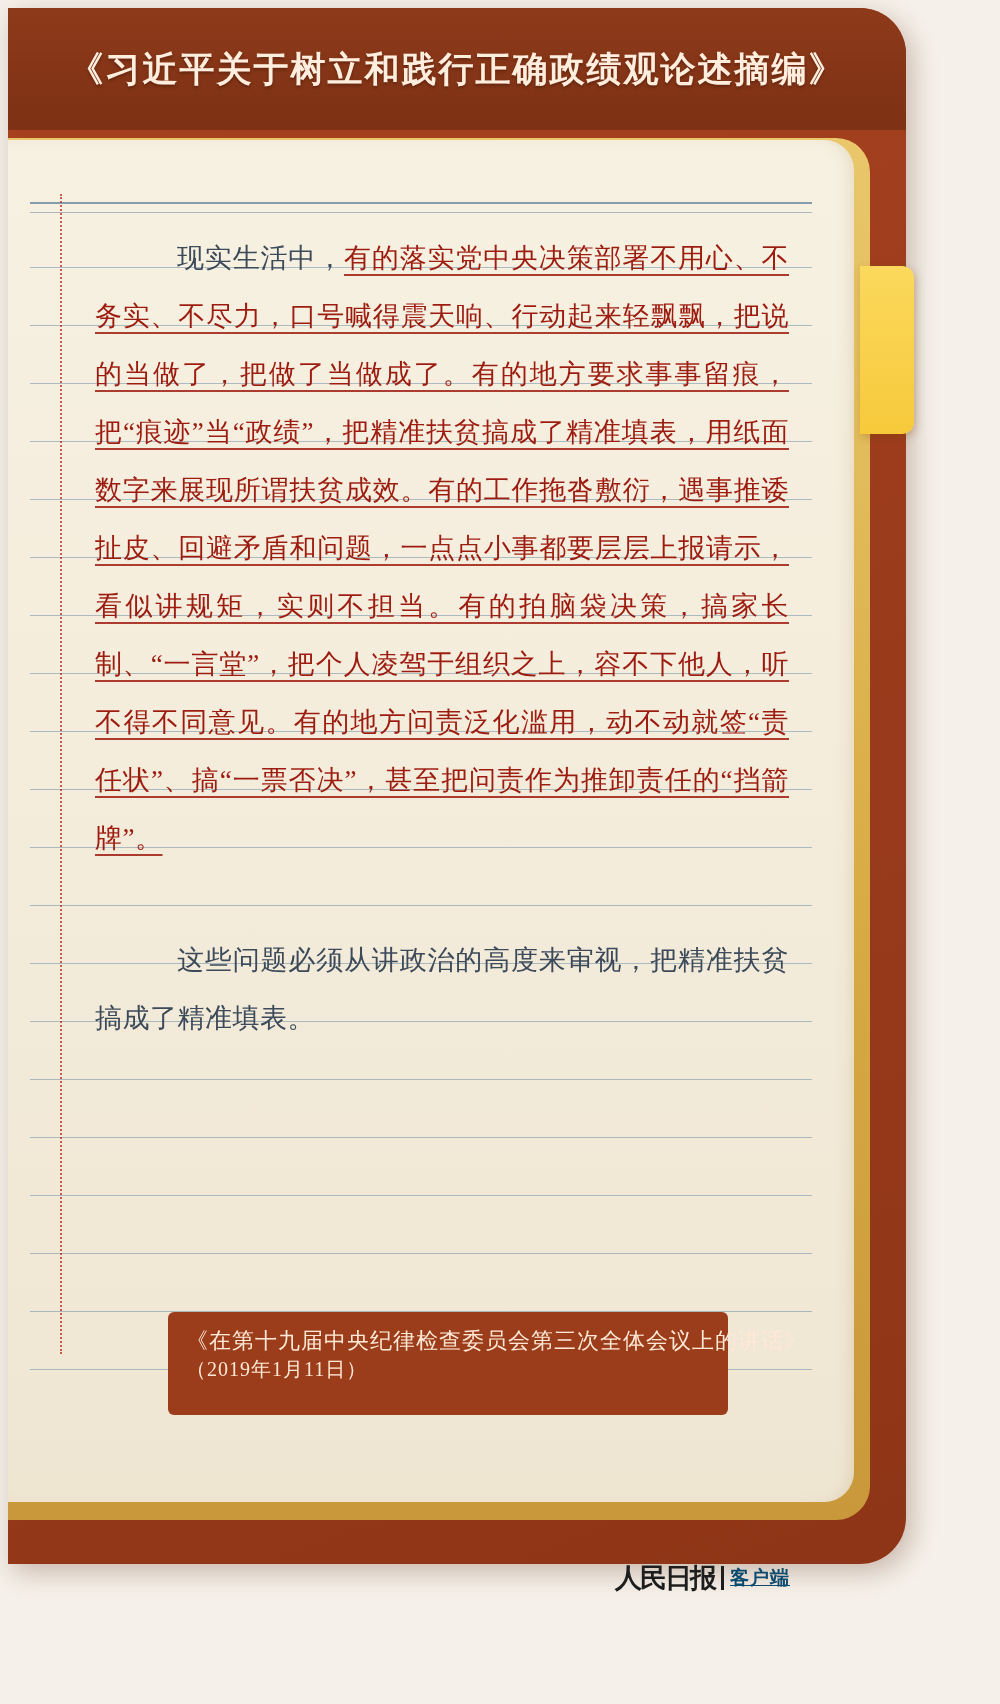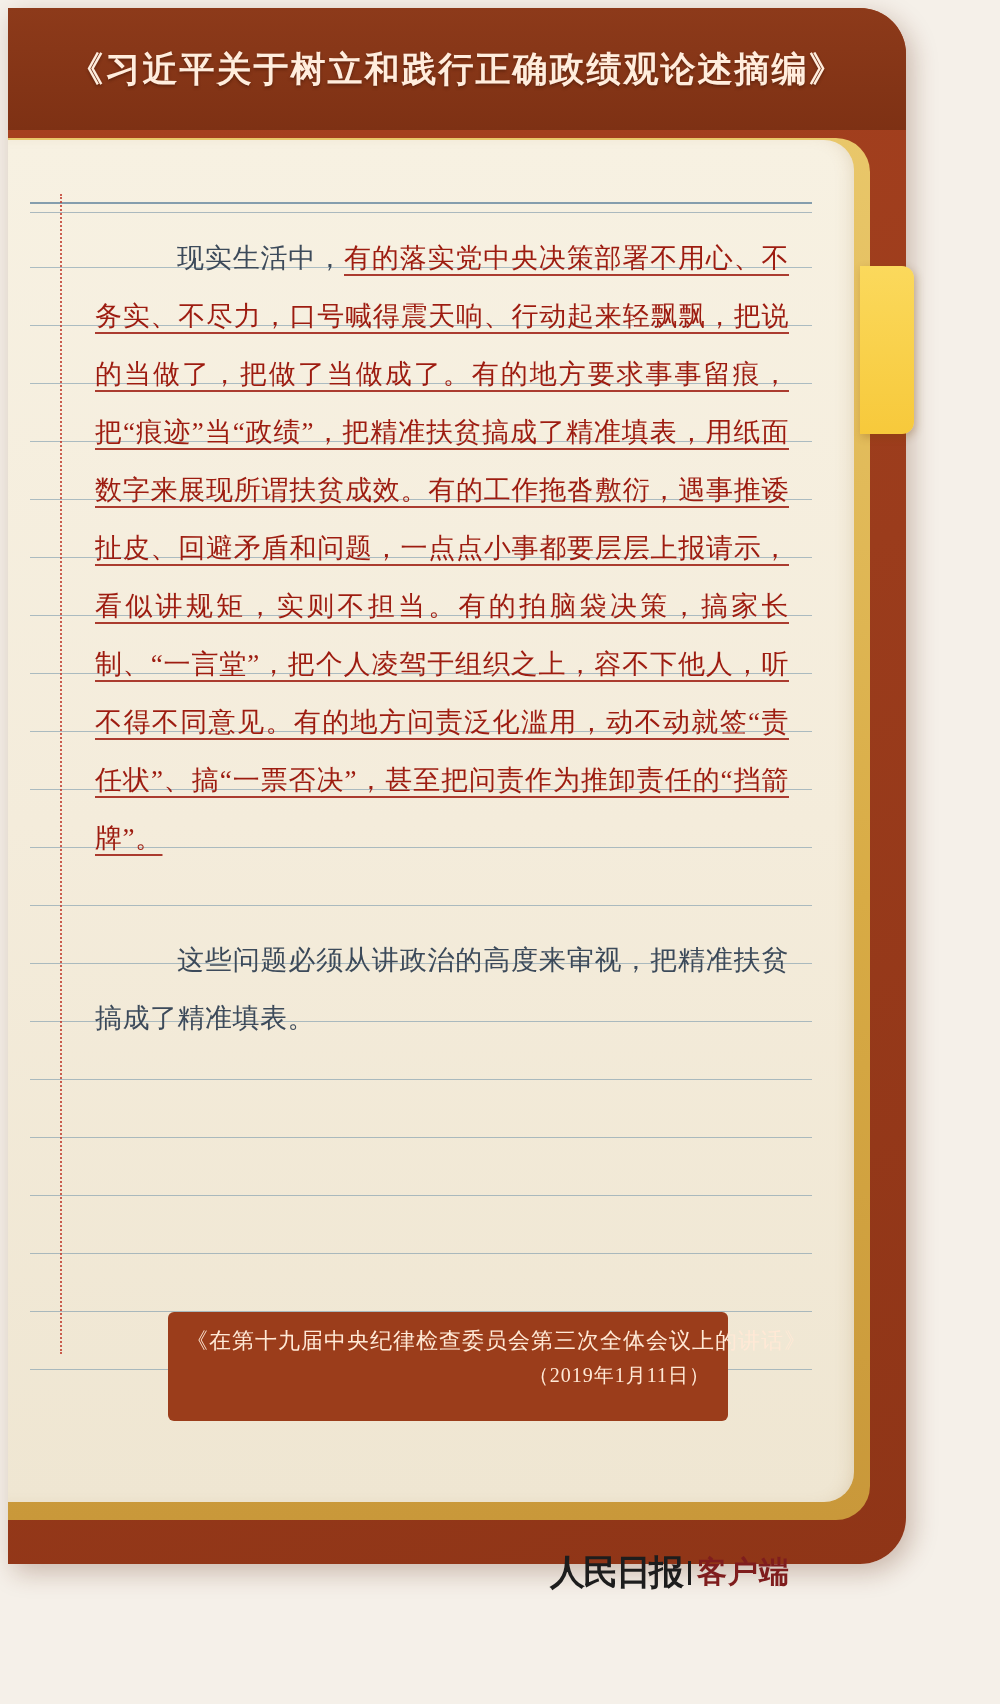--- a/index.html
+++ b/index.html
@@ -173,51 +173,51 @@
     color: #ffe9d6;
     text-align: center;
   }
   .source-title {
     font-size: 22px;
     letter-spacing: 1px;
     white-space: nowrap;
   }
   .source-date {
     font-size: 20px;
-    margin-top: 6px;
-    text-align: right;
+    text-align: left;
     letter-spacing: 1px;
   }
 
   
   .footer {
     position: absolute;
     right: 210px;
     bottom: 108px;
     display: flex;
     align-items: center;
     gap: 6px;
   }
   .rmrb {
-    font-size: 35px;
+    font-size: 27px;
     font-weight: 700;
     color: #1d1d1d;
     letter-spacing: -2px;
     font-family: "Liberation Serif", serif;
   }
   .divider-bar {
     width: 3px;
     height: 24px;
     background: #1d1d1d;
   }
   .kehuduan {
-    font-size: 30px;
+    font-size: 19px;
     font-weight: 700;
-    color: #7f1d1d;
+    color: #0c4a6e;
     letter-spacing: 1px;
+    text-decoration: underline;
   }
 </style>
 </head>
 <body>
 
 <div class="page">
 
   <div class="book">
 
     <div class="cover-head">

